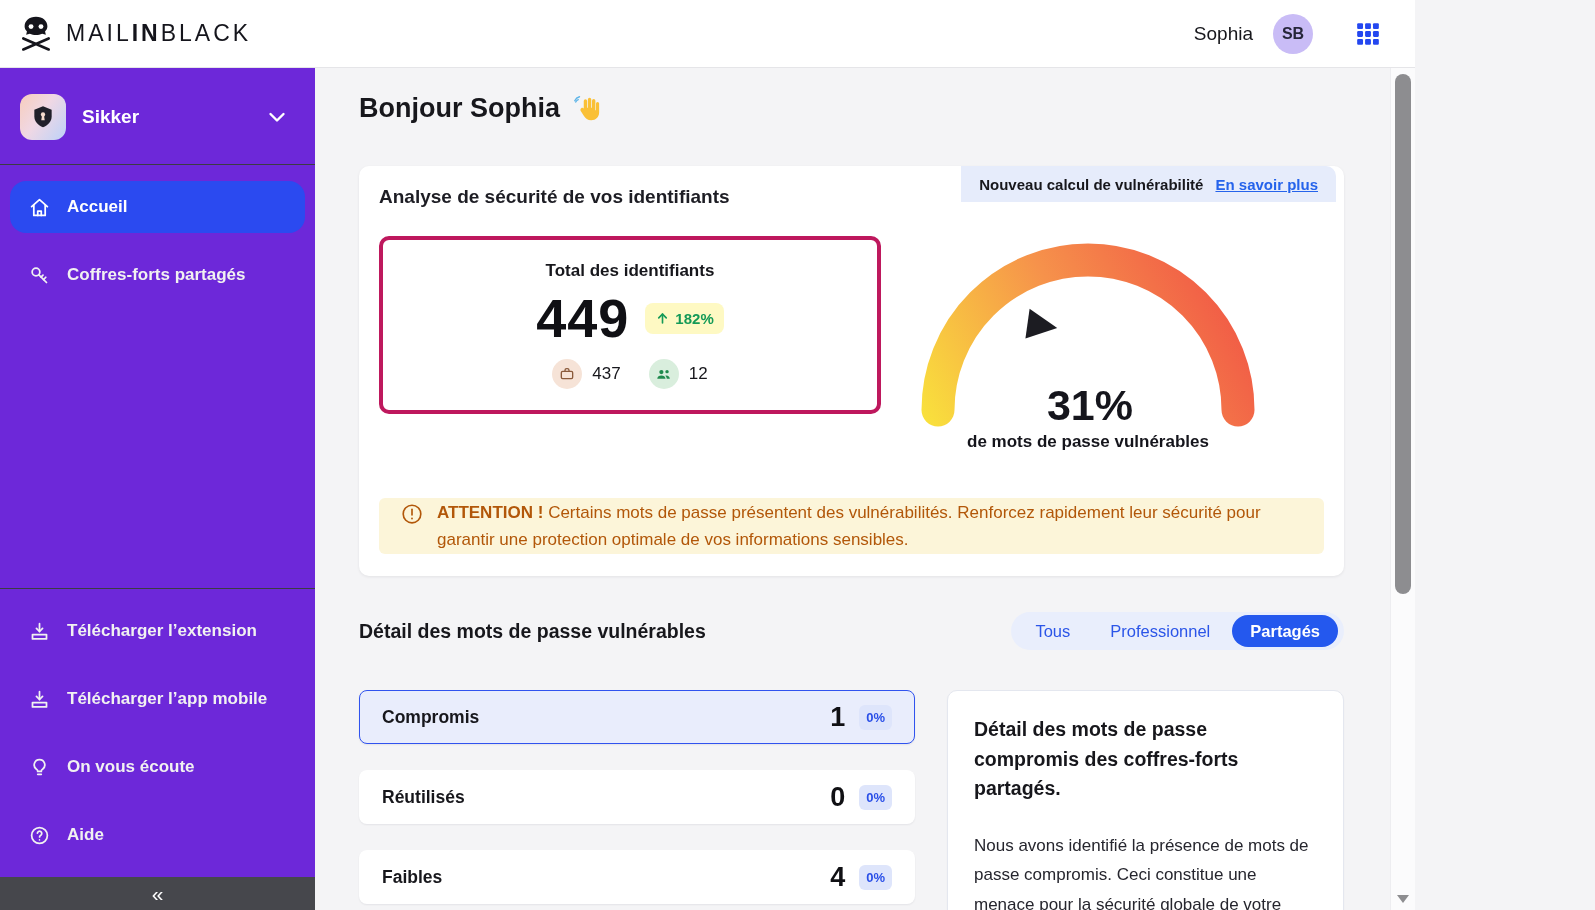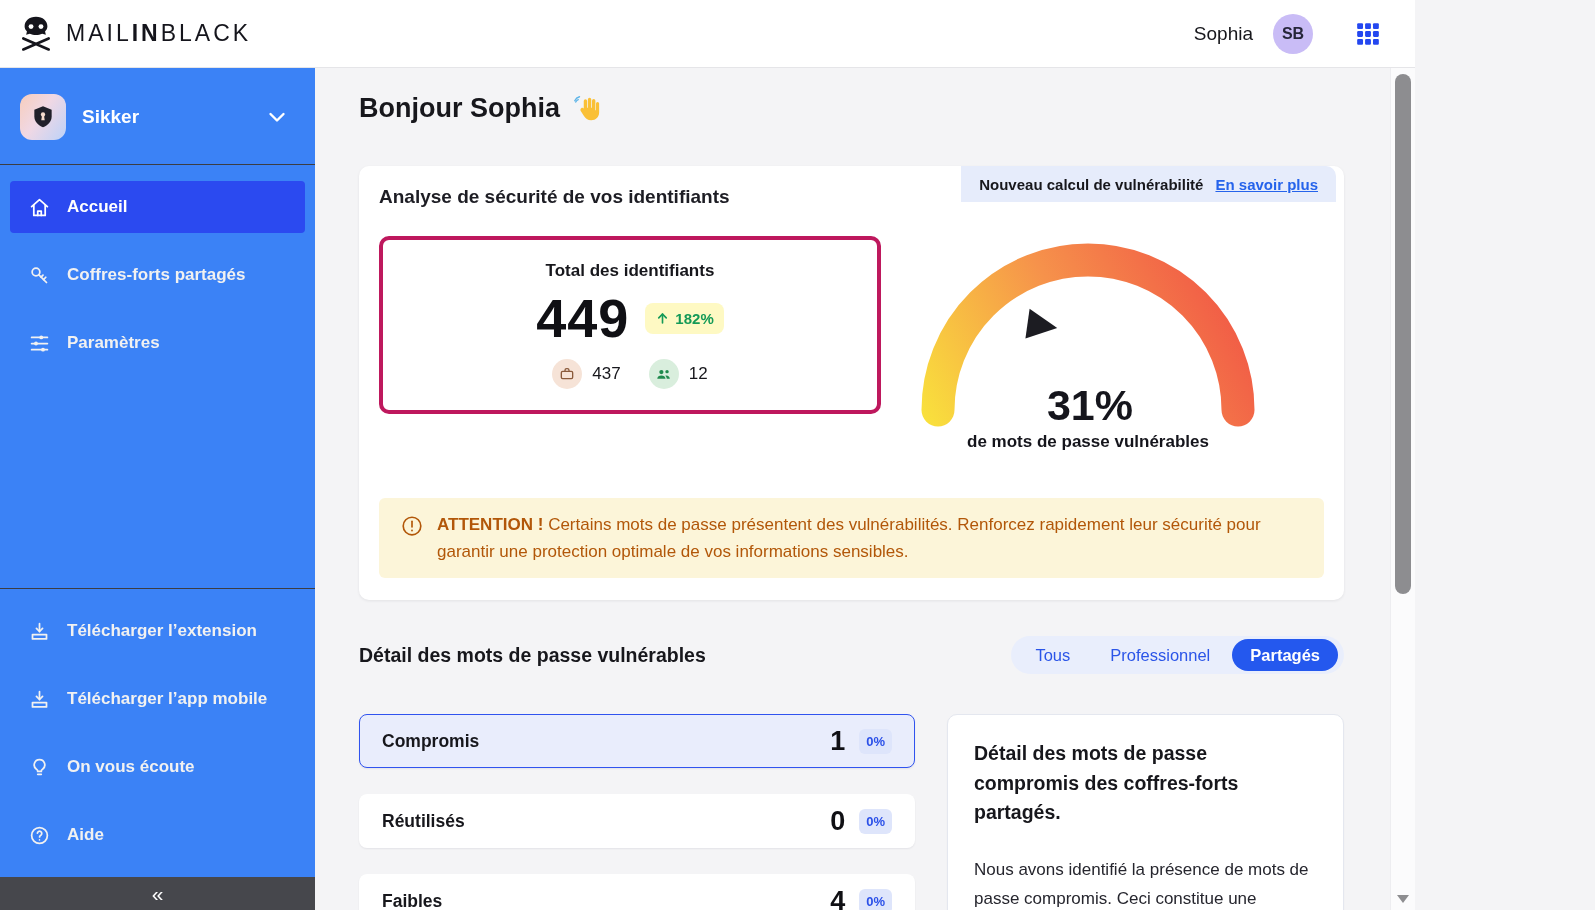--- a/index.html
+++ b/index.html
@@ -14,28 +14,28 @@
   .brand-word b { font-weight:800; }
   .topbar-right { margin-left:auto; display:flex; align-items:center; gap:20px; }
   .user-name { font-size:19px; color:#17171c; }
   .avatar { width:40px; height:40px; border-radius:50%; background:#c9bcf6; display:flex; align-items:center; justify-content:center; font-weight:700; font-size:16px; color:#26263a; cursor:pointer; }
   .apps-btn { background:none; border:none; cursor:pointer; display:flex; margin-left:22px; }
 
   
   .body { flex:1; display:flex; min-height:0; }
 
   
-  .sidebar { width:315px; flex-shrink:0; background:#3b82f6; color:#f1f1f1; display:flex; flex-direction:column; }
+  .sidebar { width:315px; flex-shrink:0; background:#6d28d9; color:#f1f1f1; display:flex; flex-direction:column; }
   .product { display:flex; align-items:center; gap:16px; padding:26px 26px 20px 20px; }
   .app-icon { width:46px; height:46px; border-radius:12px; background:linear-gradient(125deg,#f7cdbc 0%,#f0d8e4 45%,#bdd2f8 100%); display:flex; align-items:center; justify-content:center; flex-shrink:0; }
   .product-name { font-size:19px; font-weight:700; color:#fff; }
   .product-chevron { margin-left:auto; display:flex; cursor:pointer; color:#fff; }
   .sep { height:1px; background:#3c3d42; margin:4px 0 16px; }
   .nav { padding:0 10px; }
-  .nav-item { display:flex; align-items:center; gap:17px; height:52px; padding:0 19px; border-radius:4px; margin-bottom:16px; font-size:17px; font-weight:600; cursor:pointer; color:#f1f1f1; }
+  .nav-item { display:flex; align-items:center; gap:17px; height:52px; padding:0 19px; border-radius:16px; margin-bottom:16px; font-size:17px; font-weight:600; cursor:pointer; color:#f1f1f1; }
   .nav-item.active { background:#2b4af0; color:#fff; }
   .nav-icon { display:flex; }
   .nav-icon svg { width:21px; height:21px; display:block; }
   .sidebar-bottom { margin-top:auto; }
   .collapse-bar { height:33px; background:#46474c; display:flex; align-items:center; justify-content:center; font-size:21px; color:#fff; cursor:pointer; margin-top:8px; }
 
   
   .main { flex:1; min-width:0; padding:25px 46px 0 44px; position:relative; overflow:hidden; }
   .greeting { font-size:27px; font-weight:700; color:#17171c; display:flex; align-items:center; gap:13px; }
 
@@ -56,21 +56,21 @@
   .stat { display:flex; align-items:center; gap:10px; font-size:17px; color:#17171c; }
   .stat-circle { width:30px; height:30px; border-radius:50%; display:flex; align-items:center; justify-content:center; }
   .stat-circle.pro { background:#f6e3d7; }
   .stat-circle.shared { background:#d9eedd; }
 
   .gauge-wrap { margin-left:auto; margin-right:66px; display:flex; flex-direction:column; align-items:center; margin-top:-14px; }
   .gauge-box { position:relative; width:340px; height:200px; }
   .gauge-value { position:absolute; left:4px; right:0; bottom:-8px; text-align:center; font-size:43px; font-weight:700; color:#15151c; }
   .gauge-caption { font-size:17px; font-weight:700; margin-top:10px; color:#15151c; }
 
-  .warning { margin-top:46px; background:#fcf5d9; border-radius:6px; display:flex; gap:14px; padding:13px 22px; align-items:flex-start; }
+  .warning { margin-top:46px; background:#fcf5d9; border-radius:6px; display:flex; gap:14px; padding:1px 22px; align-items:flex-start; }
   .warning-icon { flex-shrink:0; margin-top:4px; display:flex; }
   .warning-text { font-size:17px; line-height:1.6; color:#b25709; }
   .warning-title { font-weight:700; }
 
   .section-head { display:flex; align-items:center; justify-content:space-between; margin-top:36px; }
   .section-title { font-size:19.5px; font-weight:700; color:#17171c; }
   .tabs { background:#e9eefc; border-radius:19px; height:38px; display:flex; align-items:center; padding:0 6px; gap:4px; }
   .tab { border:none; background:transparent; color:#2b55e8; font-size:16.5px; padding:0 18px; height:32px; border-radius:16px; font-family:inherit; cursor:pointer; }
   .tab.active { background:#2458ee; color:#fff; font-weight:700; }
 
@@ -167,33 +167,20 @@
               <svg viewBox="0 0 24 24" fill="none" stroke="currentColor" stroke-width="2" stroke-linecap="round">
                 <circle cx="8" cy="8" r="4.4"></circle>
                 <path d="M11.3 11.3L20 20"></path>
                 <path d="M16.6 16.6l2.6-2.6"></path>
                 <path d="M13.8 13.8l2.2-2.2"></path>
               </svg>
             </span>
             <span class="nav-label">Coffres-forts partagés</span>
           </div>
 
-          <div class="nav-item">
-            <span class="nav-icon">
-              <svg viewBox="0 0 24 24" fill="none" stroke="currentColor" stroke-width="2" stroke-linecap="round">
-                <path d="M3 5h18"></path>
-                <circle cx="14" cy="5" r="2.2" fill="currentColor" stroke="none"></circle>
-                <path d="M3 12h18"></path>
-                <circle cx="8" cy="12" r="2.2" fill="currentColor" stroke="none"></circle>
-                <path d="M3 19h18"></path>
-                <circle cx="16" cy="19" r="2.2" fill="currentColor" stroke="none"></circle>
-              </svg>
-            </span>
-            <span class="nav-label">Paramètres</span>
-          </div>
 
       </nav>
 
       <div class="sidebar-bottom">
         <div class="sep"></div>
         <nav class="nav">
 
             <div class="nav-item">
               <span class="nav-icon">
                 <svg viewBox="0 0 24 24" fill="none" stroke="currentColor" stroke-width="2" stroke-linecap="round" stroke-linejoin="round">

